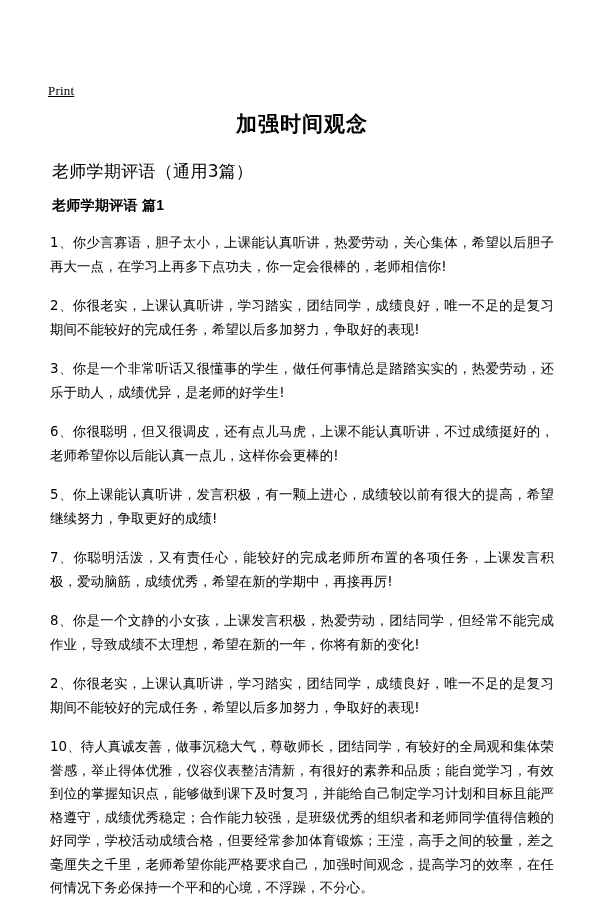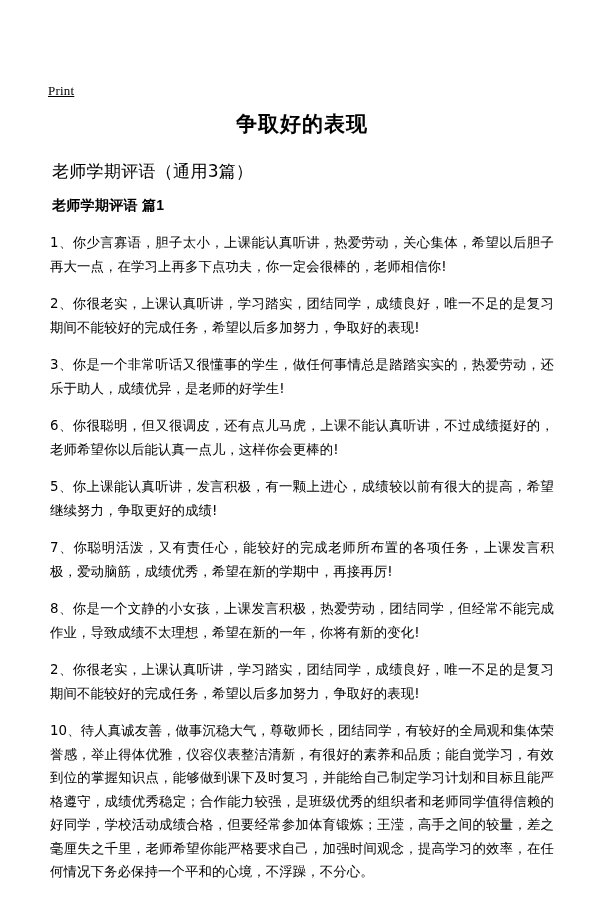--- a/index.html
+++ b/index.html
@@ -54,40 +54,40 @@
   .section-heading {
     font-size: 14px;
     font-weight: bold;
     margin: 0 0 16px 2px;
     font-family: Liberation Sans, sans-serif;
     letter-spacing: 0.3px;
   }
   .para {
     font-size: 13.4px;
     line-height: 23.5px;
-    margin: 0 0 14px 0;
+    margin: 16px 0 14px 0;
     text-align: justify;
     text-justify: inter-ideograph;
     font-family: "DejaVu Sans", "Liberation Sans", sans-serif;
     letter-spacing: 0.1px;
   }
   .para.last {
     margin-bottom: 0;
   }
 </style>
 </head>
 <body>
 
 <div class="page">
 
   <a class="print-link" href="#">Print</a>
 
   <div class="content">
 
-    <h1 class="doc-title">争取好的表现</h1>
+    <h1 class="doc-title">加强时间观念</h1>
 
     <div class="subtitle">老师学期评语（通用3篇）</div>
 
     <div class="section-heading">老师学期评语 篇1</div>
 
     <p class="para">1、你少言寡语，胆子太小，上课能认真听讲，热爱劳动，关心集体，希望以后胆子再大一点，在学习上再多下点功夫，你一定会很棒的，老师相信你!</p>
     <p class="para">2、你很老实，上课认真听讲，学习踏实，团结同学，成绩良好，唯一不足的是复习期间不能较好的完成任务，希望以后多加努力，争取好的表现!</p>
     <p class="para">3、你是一个非常听话又很懂事的学生，做任何事情总是踏踏实实的，热爱劳动，还乐于助人，成绩优异，是老师的好学生!</p>
     <p class="para">6、你很聪明，但又很调皮，还有点儿马虎，上课不能认真听讲，不过成绩挺好的，老师希望你以后能认真一点儿，这样你会更棒的!</p>
     <p class="para">5、你上课能认真听讲，发言积极，有一颗上进心，成绩较以前有很大的提高，希望继续努力，争取更好的成绩!</p>

